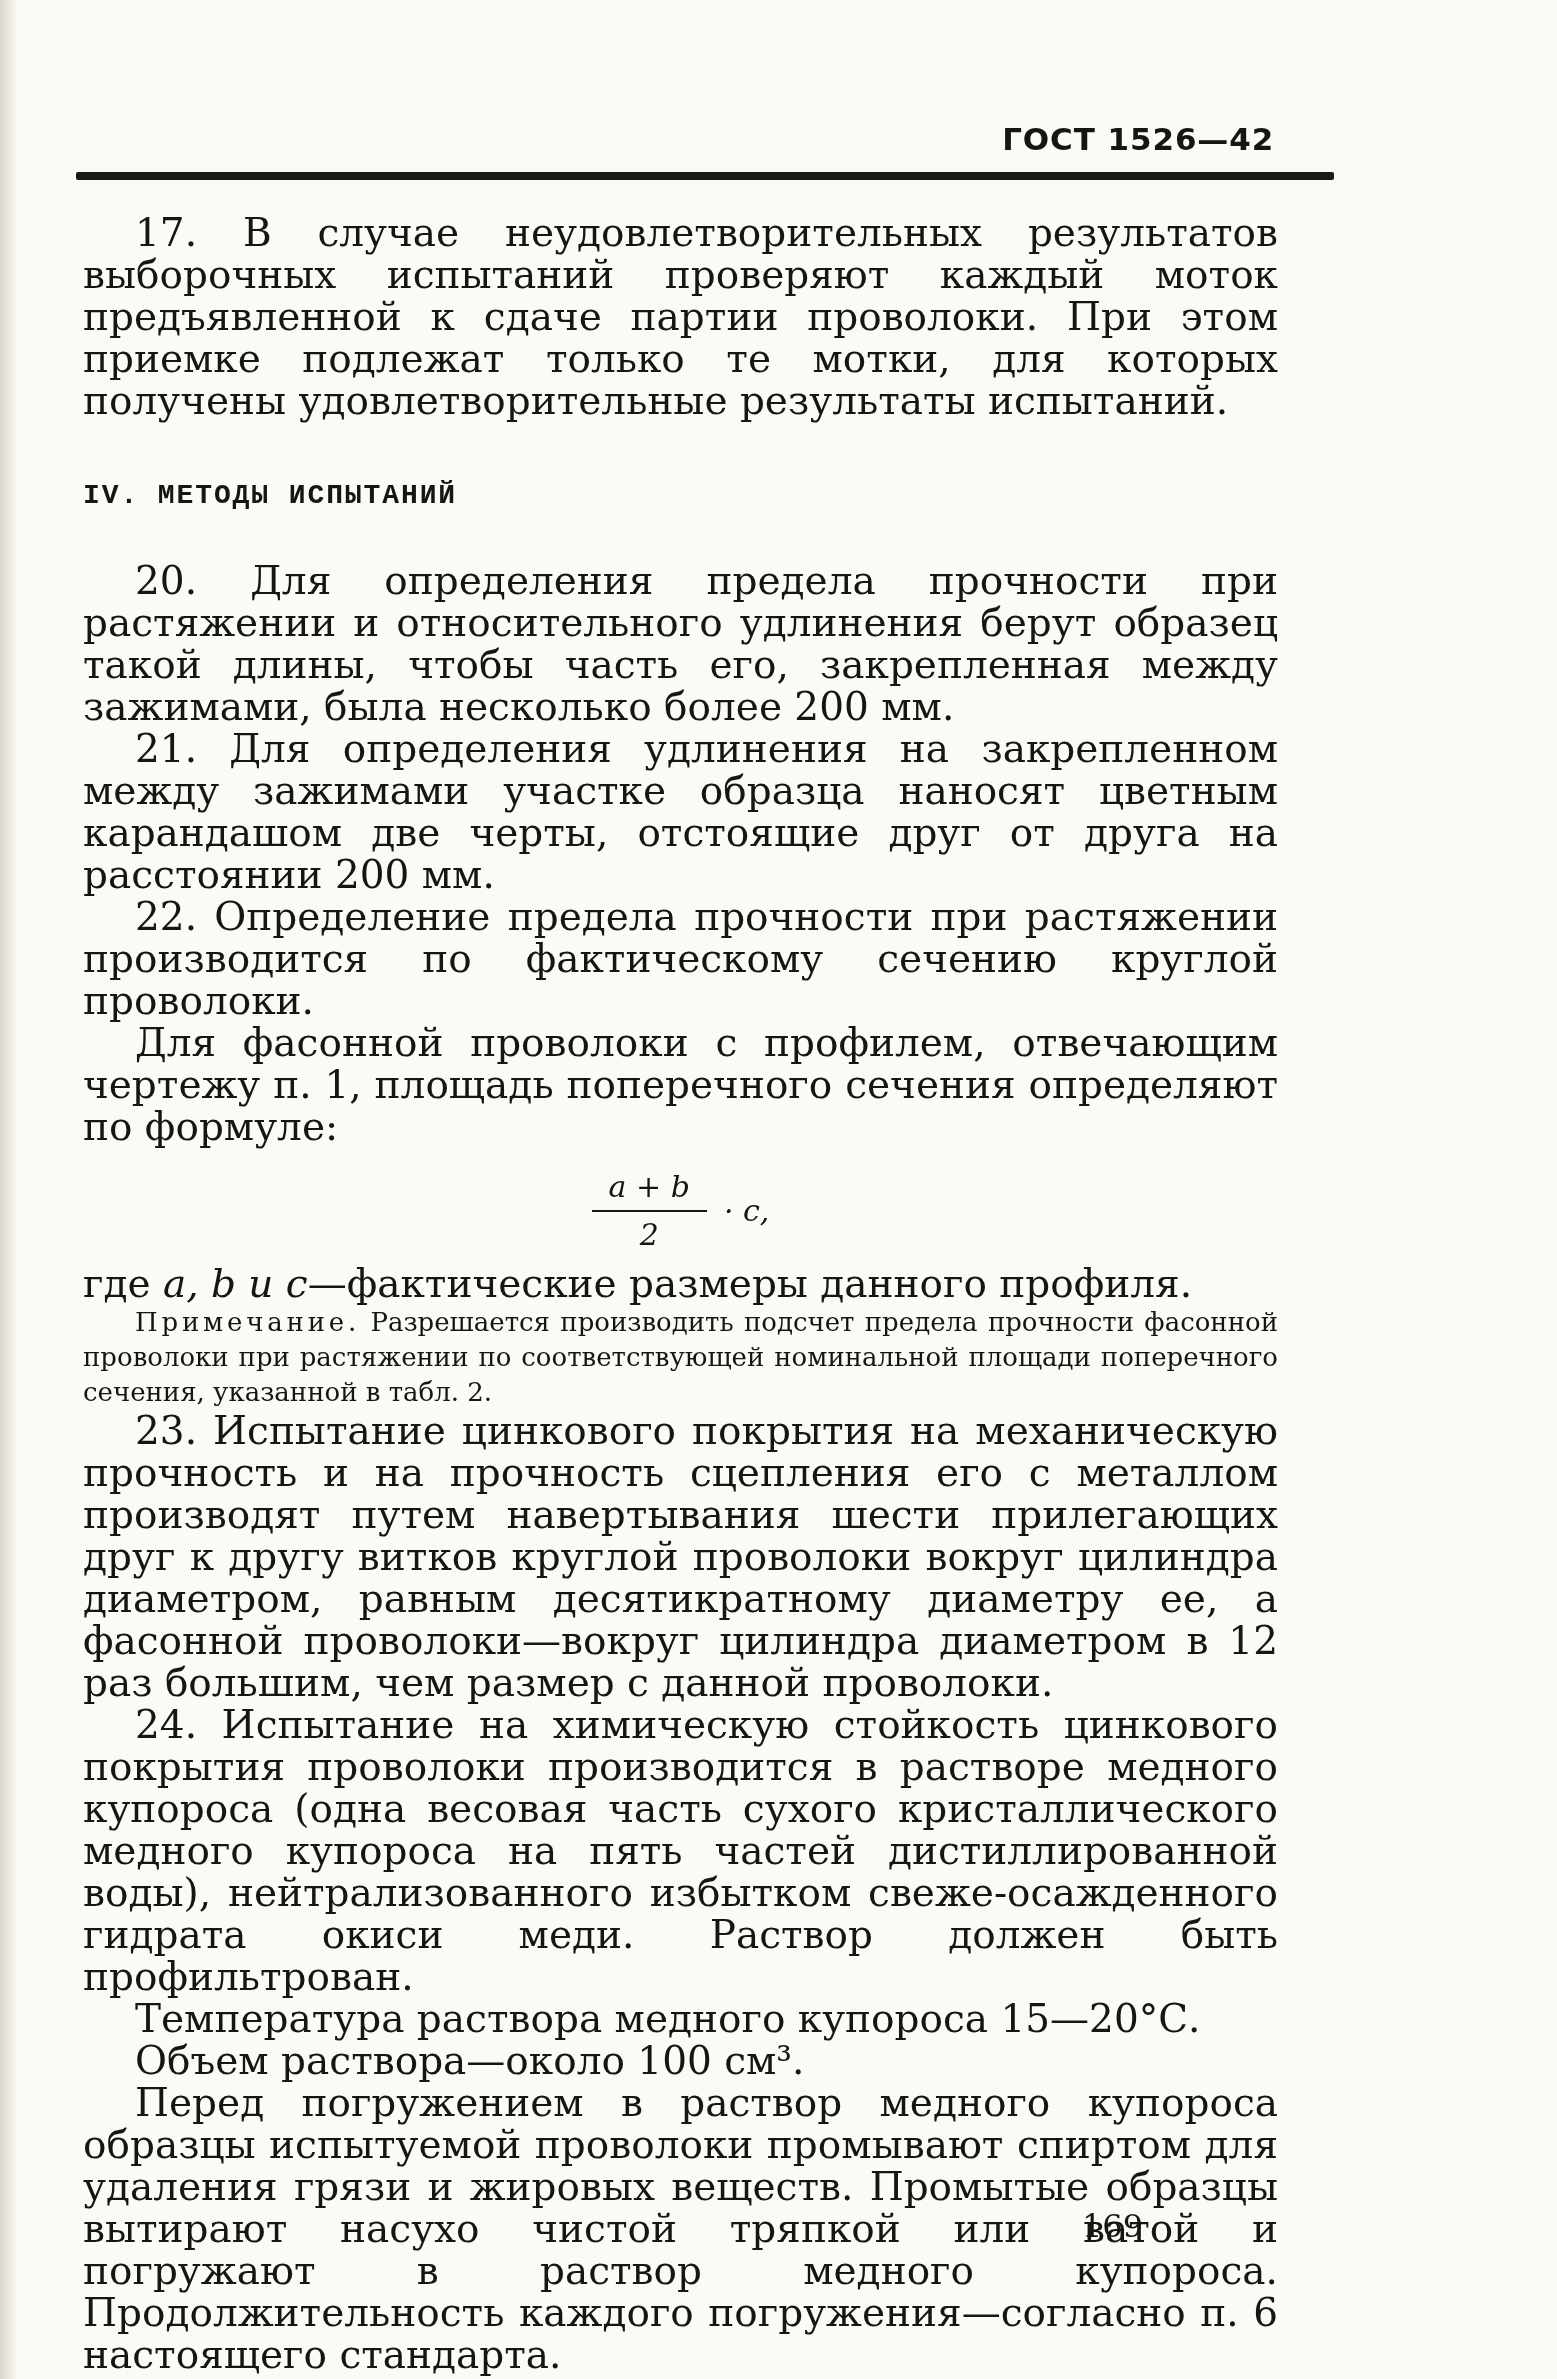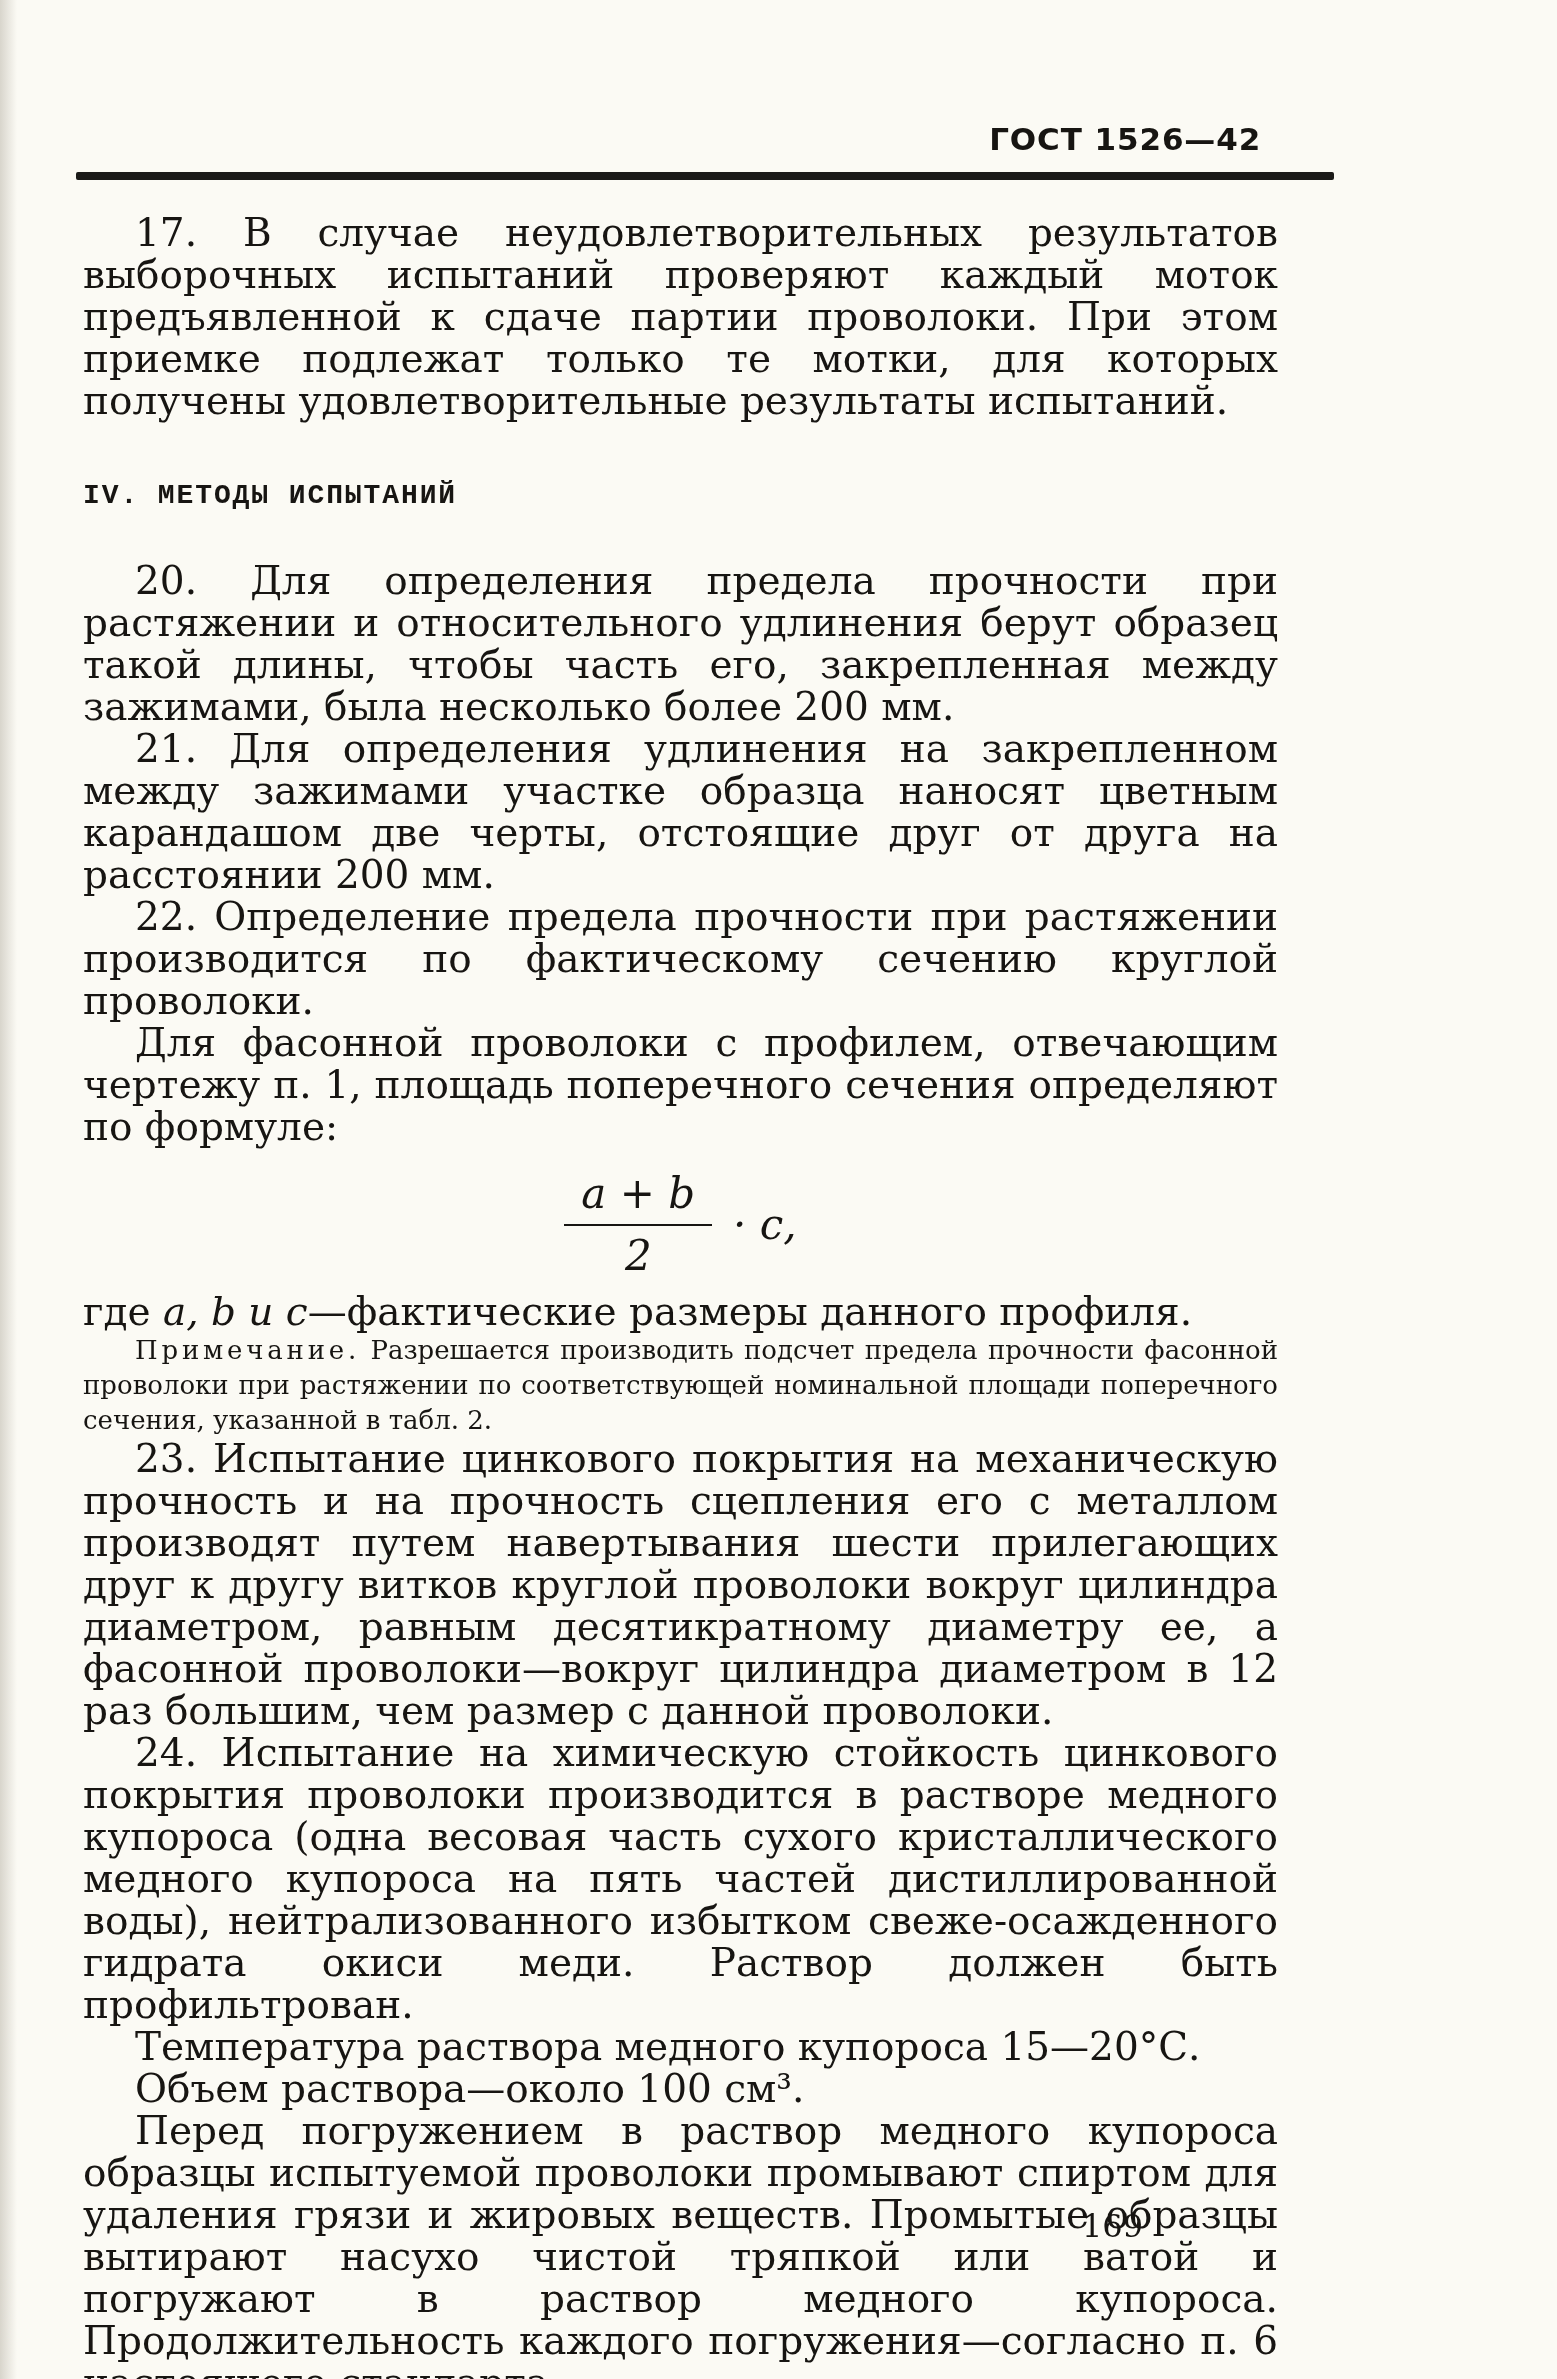--- a/index.html
+++ b/index.html
@@ -24,21 +24,21 @@
     left: 0; top: 0; bottom: 0;
     width: 17px;
     background: linear-gradient(to right, #d8d5cc, rgba(251,250,244,0));
   }
   .doc-header {
     text-align: right;
     font-family: "DejaVu Sans", "Liberation Sans", sans-serif;
     font-weight: bold;
     font-size: 31px;
     letter-spacing: 0.9px;
-    margin: 0 13px 15px 0;
+    margin: 0 0 15px 0;
     padding-right: 3.8px;
   }
   .header-rule {
     height: 7.5px;
     background: #1b1a18;
     margin: 0 -56px 0 -7.5px;
     border-radius: 1.9px;
   }
   .content {
     margin-top: 32px;
@@ -58,21 +58,21 @@
     text-indent: 0 !important;
     font-family: Liberation Mono, monospace;
     font-weight: bold;
     font-size: 28px !important;
     letter-spacing: 1.9px;
     margin: 53px 0 43px 0 !important;
   }
   .formula {
     text-align: center;
     font-style: italic;
-    font-size: 42px;
+    font-size: 30px;
     margin: 21px 0 11.3px 0;
   }
   .frac {
     display: inline-block;
     vertical-align: middle;
     text-align: center;
   }
   .frac .num {
     display: block;
     padding: 0 17px 6.6px 17px;

